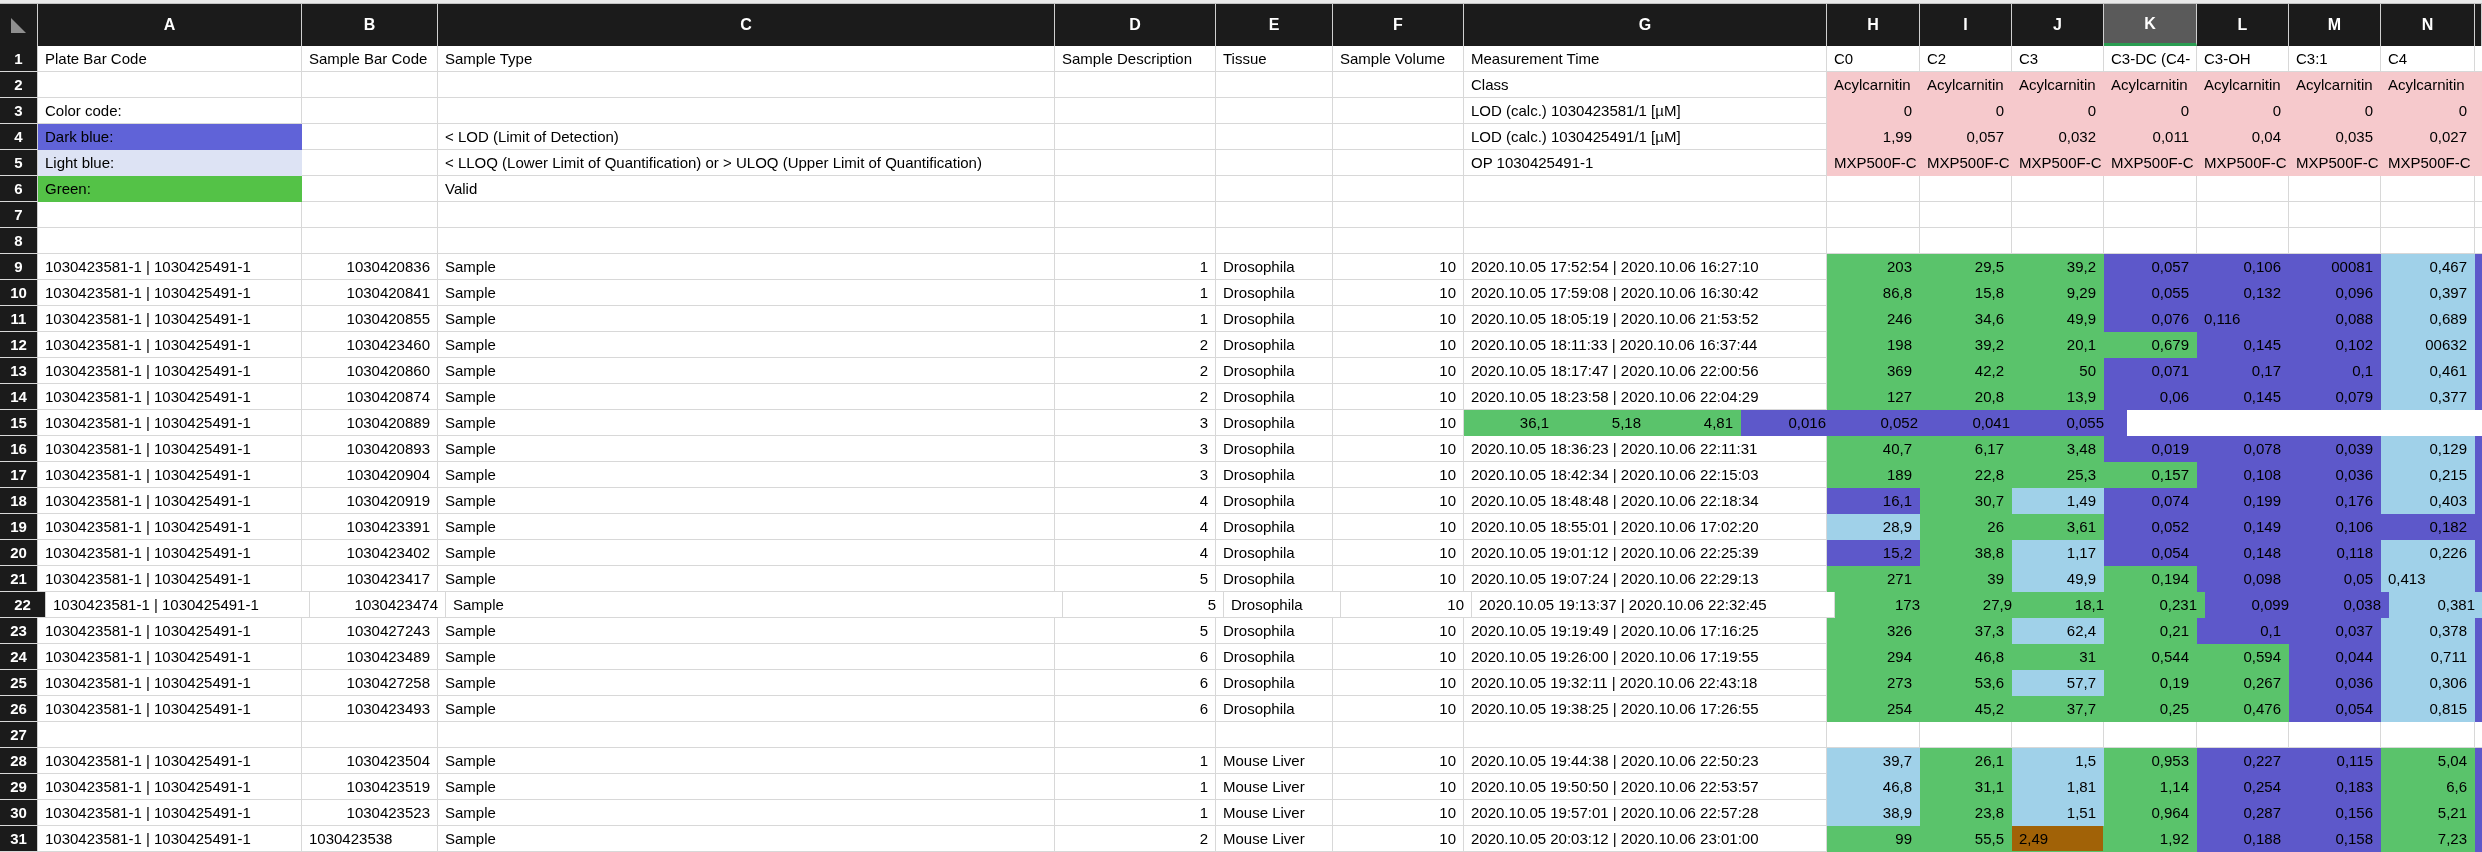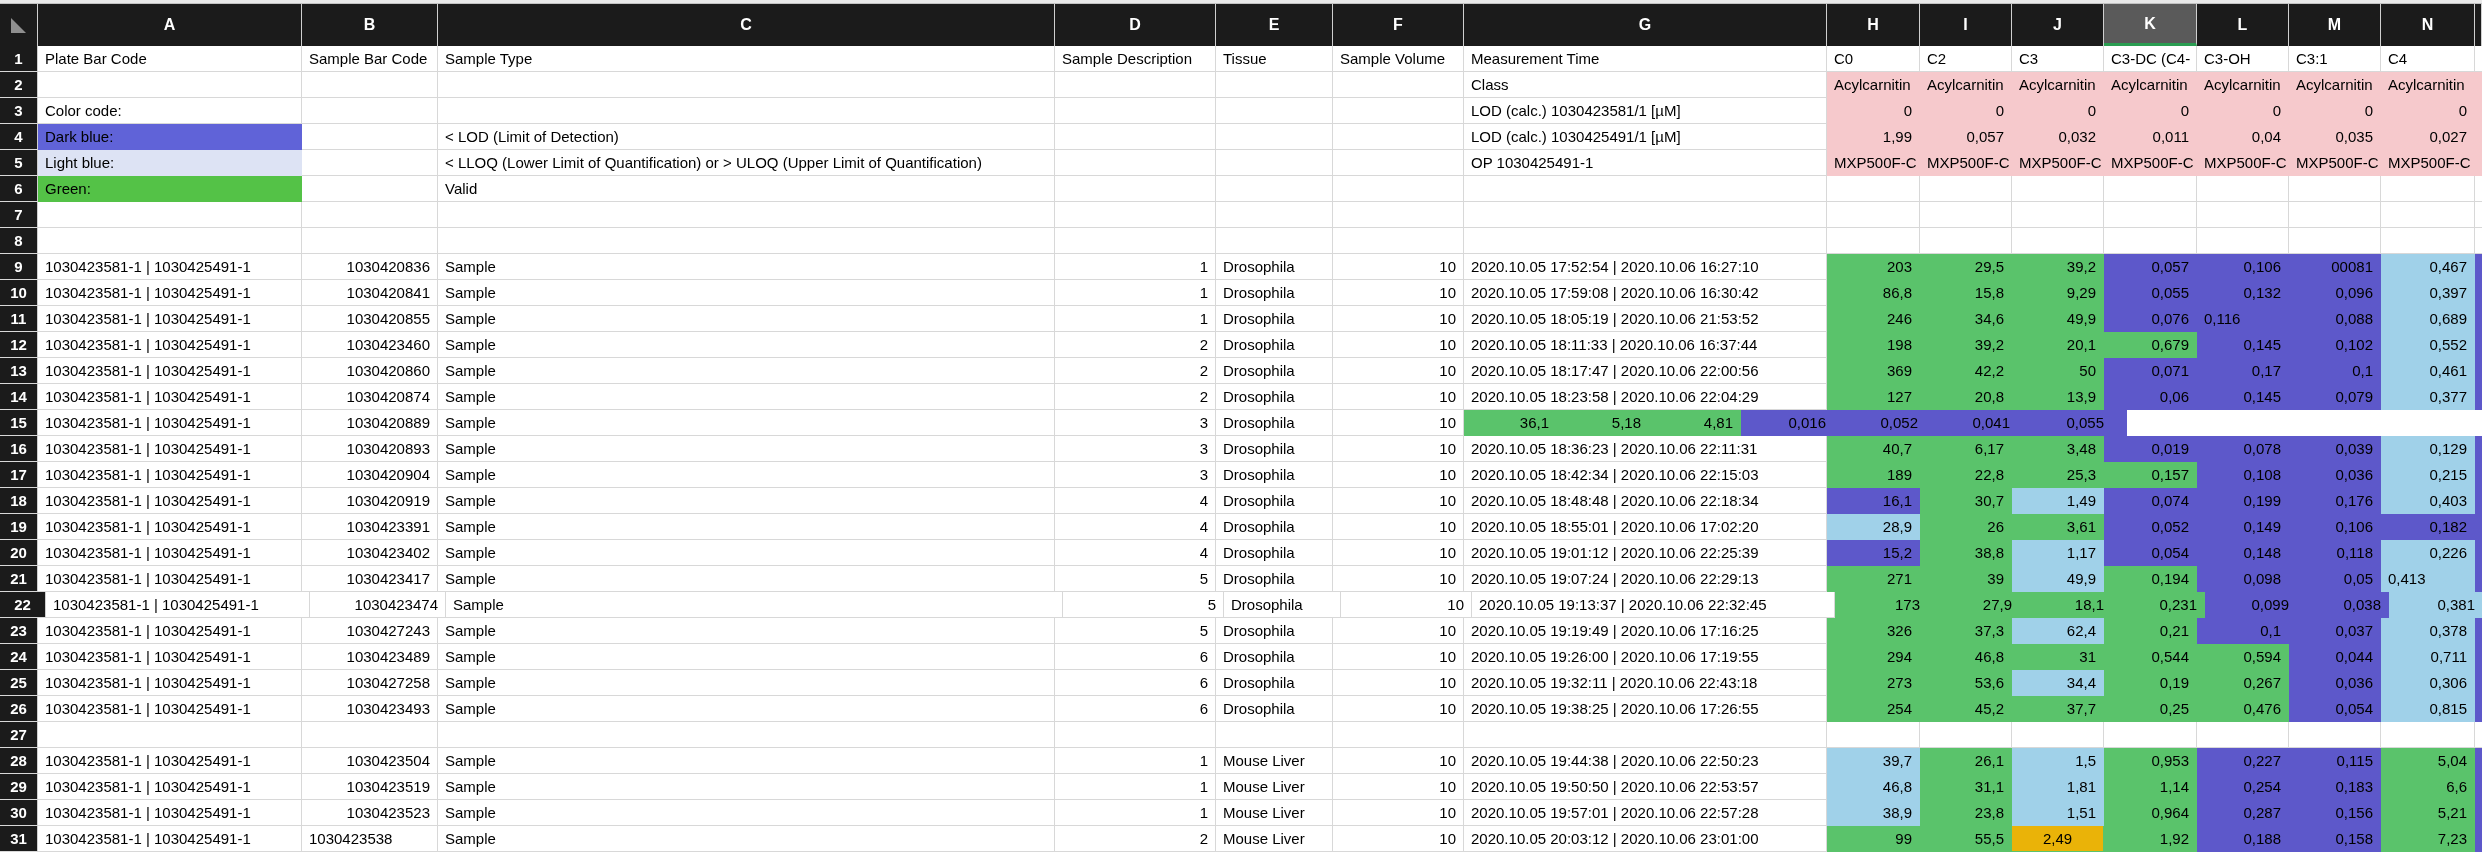--- a/index.html
+++ b/index.html
@@ -268,21 +268,21 @@
       <div class="cell" style="width: 161px; text-align: right;">2</div>
       <div class="cell" style="width: 117px; text-align: left;">Drosophila</div>
       <div class="cell" style="width: 131px; text-align: right;">10</div>
       <div class="cell" style="width: 363px; text-align: left;">2020.10.05 18:11:33 | 2020.10.06 16:37:44</div>
       <div class="cell" style="width: 93px; background: rgb(90, 195, 107); border-color: rgb(90, 195, 107); text-align: right;">198</div>
       <div class="cell" style="width: 92px; background: rgb(90, 195, 107); border-color: rgb(90, 195, 107); text-align: right;">39,2</div>
       <div class="cell" style="width: 92px; background: rgb(90, 195, 107); border-color: rgb(90, 195, 107); text-align: right;">20,1</div>
       <div class="cell" style="width: 93px; background: rgb(90, 195, 107); border-color: rgb(90, 195, 107); text-align: right;">0,679</div>
       <div class="cell" style="width: 92px; background: rgb(93, 88, 202); border-color: rgb(93, 88, 202); text-align: right;">0,145</div>
       <div class="cell" style="width: 92px; background: rgb(93, 88, 202); border-color: rgb(93, 88, 202); text-align: right;">0,102</div>
-      <div class="cell" style="width: 94px; background: rgb(160, 209, 233); border-color: rgb(160, 209, 233); text-align: right;">0,552</div>
+      <div class="cell" style="width: 94px; background: rgb(160, 209, 233); border-color: rgb(160, 209, 233); text-align: right;">00632</div>
       <div class="cell" style="width: 7px; background: rgb(93, 88, 202); border-color: rgb(93, 88, 202); text-align: left;"></div>
     </div>
     <div class="row">
       <div class="rowhead" style="width: 38px;">13</div>
       <div class="cell" style="width: 264px; text-align: left;">1030423581-1 | 1030425491-1</div>
       <div class="cell" style="width: 136px; text-align: right;">1030420860</div>
       <div class="cell" style="width: 617px; text-align: left;">Sample</div>
       <div class="cell" style="width: 161px; text-align: right;">2</div>
       <div class="cell" style="width: 117px; text-align: left;">Drosophila</div>
       <div class="cell" style="width: 131px; text-align: right;">10</div>
@@ -497,21 +497,21 @@
       <div class="rowhead" style="width: 38px;">25</div>
       <div class="cell" style="width: 264px; text-align: left;">1030423581-1 | 1030425491-1</div>
       <div class="cell" style="width: 136px; text-align: right;">1030427258</div>
       <div class="cell" style="width: 617px; text-align: left;">Sample</div>
       <div class="cell" style="width: 161px; text-align: right;">6</div>
       <div class="cell" style="width: 117px; text-align: left;">Drosophila</div>
       <div class="cell" style="width: 131px; text-align: right;">10</div>
       <div class="cell" style="width: 363px; text-align: left;">2020.10.05 19:32:11 | 2020.10.06 22:43:18</div>
       <div class="cell" style="width: 93px; background: rgb(90, 195, 107); border-color: rgb(90, 195, 107); text-align: right;">273</div>
       <div class="cell" style="width: 92px; background: rgb(90, 195, 107); border-color: rgb(90, 195, 107); text-align: right;">53,6</div>
-      <div class="cell" style="width: 92px; background: rgb(160, 209, 233); border-color: rgb(160, 209, 233); text-align: right;">34,4</div>
+      <div class="cell" style="width: 92px; background: rgb(160, 209, 233); border-color: rgb(160, 209, 233); text-align: right;">57,7</div>
       <div class="cell" style="width: 93px; background: rgb(90, 195, 107); border-color: rgb(90, 195, 107); text-align: right;">0,19</div>
       <div class="cell" style="width: 92px; background: rgb(90, 195, 107); border-color: rgb(90, 195, 107); text-align: right;">0,267</div>
       <div class="cell" style="width: 92px; background: rgb(93, 88, 202); border-color: rgb(93, 88, 202); text-align: right;">0,036</div>
       <div class="cell" style="width: 94px; background: rgb(160, 209, 233); border-color: rgb(160, 209, 233); text-align: right;">0,306</div>
       <div class="cell" style="width: 7px; background: rgb(93, 88, 202); border-color: rgb(93, 88, 202); text-align: left;"></div>
     </div>
     <div class="row">
       <div class="rowhead" style="width: 38px;">26</div>
       <div class="cell" style="width: 264px; text-align: left;">1030423581-1 | 1030425491-1</div>
       <div class="cell" style="width: 136px; text-align: right;">1030423493</div>
@@ -605,20 +605,20 @@
       <div class="rowhead" style="width: 38px;">31</div>
       <div class="cell" style="width: 264px; text-align: left;">1030423581-1 | 1030425491-1</div>
       <div class="cell" style="width: 136px; text-align: left;">1030423538</div>
       <div class="cell" style="width: 617px; text-align: left;">Sample</div>
       <div class="cell" style="width: 161px; text-align: right;">2</div>
       <div class="cell" style="width: 117px; text-align: left;">Mouse Liver</div>
       <div class="cell" style="width: 131px; text-align: right;">10</div>
       <div class="cell" style="width: 363px; text-align: left;">2020.10.05 20:03:12 | 2020.10.06 23:01:00</div>
       <div class="cell" style="width: 93px; background: rgb(90, 195, 107); border-color: rgb(90, 195, 107); text-align: right;">99</div>
       <div class="cell" style="width: 92px; background: rgb(90, 195, 107); border-color: rgb(90, 195, 107); text-align: right;">55,5</div>
-      <div class="cell" style="width: 92px; background: #eab308; border-color: rgb(90, 195, 107); text-align: center;">2,49</div>
+      <div class="cell" style="width: 92px; background: #a16207; border-color: rgb(90, 195, 107); text-align: left;">2,49</div>
       <div class="cell" style="width: 93px; background: rgb(90, 195, 107); border-color: rgb(90, 195, 107); text-align: right;">1,92</div>
       <div class="cell" style="width: 92px; background: rgb(93, 88, 202); border-color: rgb(93, 88, 202); text-align: right;">0,188</div>
       <div class="cell" style="width: 92px; background: rgb(93, 88, 202); border-color: rgb(93, 88, 202); text-align: right;">0,158</div>
       <div class="cell" style="width: 94px; background: rgb(90, 195, 107); border-color: rgb(90, 195, 107); text-align: right;">7,23</div>
       <div class="cell" style="width: 7px; background: rgb(93, 88, 202); border-color: rgb(93, 88, 202); text-align: left;"></div>
     </div>
   </div>
 
 </body></html>

